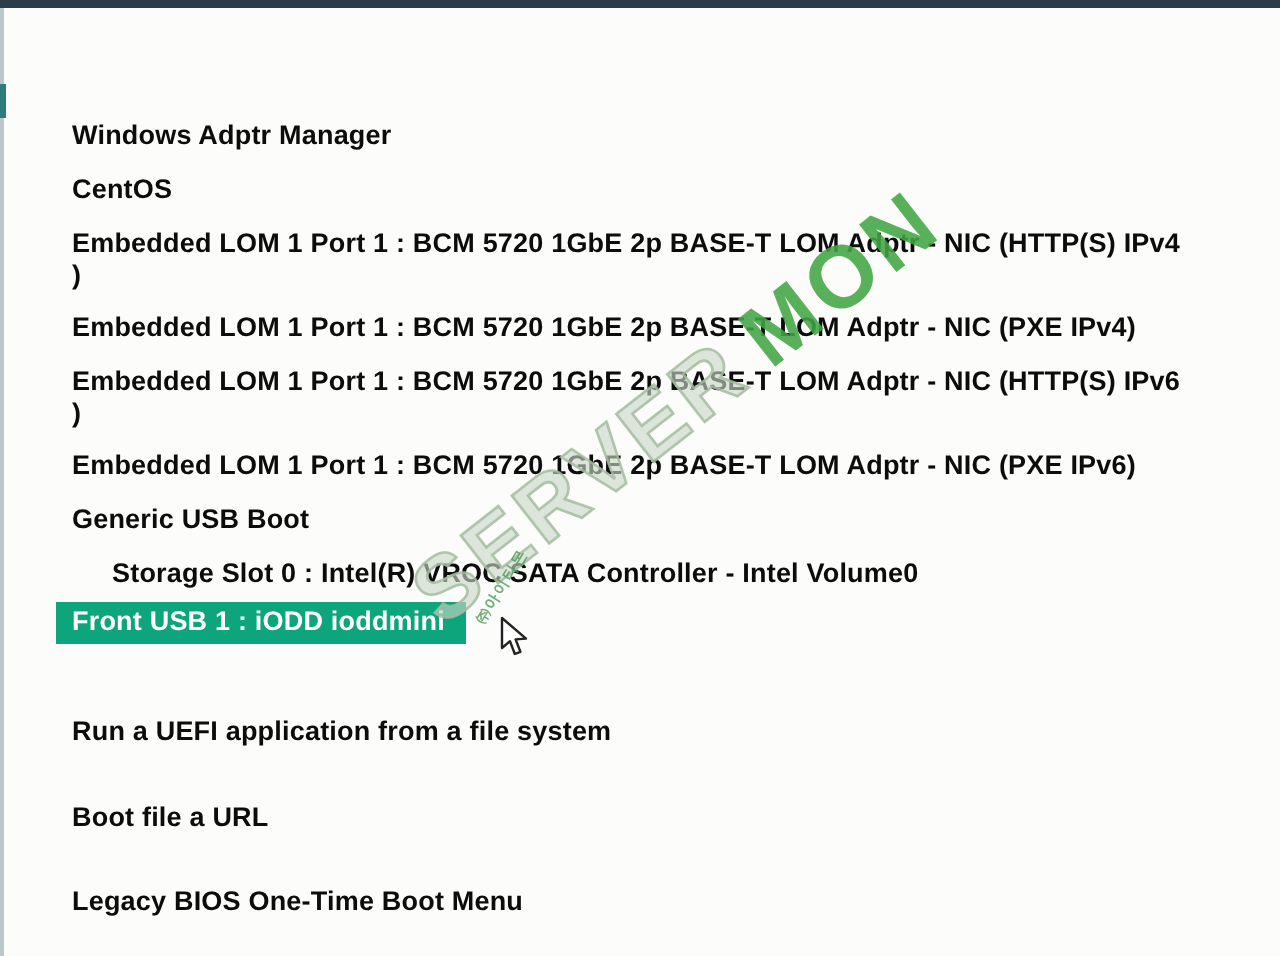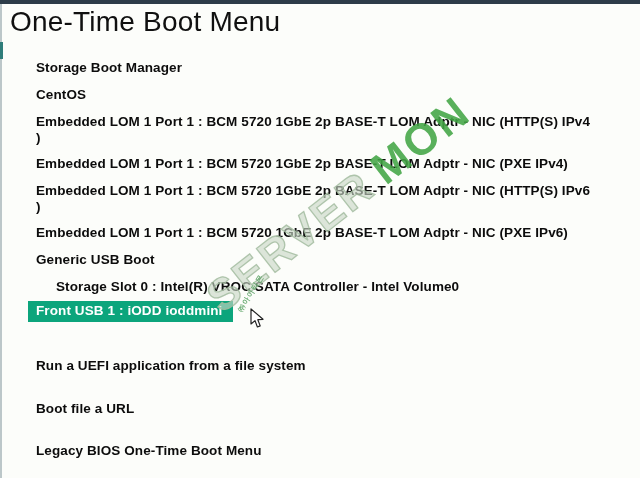--- a/index.html
+++ b/index.html
@@ -47,25 +47,24 @@
   .cursor { position:absolute; left:250px; top:308px; z-index:10; }
 </style>
 </head>
 <body>
 
 <div class="screen">
   <div class="topbar"></div>
   <div class="left-edge"></div>
   <div class="left-notch"></div>
 
-  <h1 class="title">One-Time Boot Menu</h1>
 
   <div id="menu">
       <div class="menu-item" style="top: 60px;">
-        <div>Storage Boot Manager</div>
+        <div>Windows Adptr Manager</div>
       </div>
       <div class="menu-item" style="top: 87px;">
         <div>CentOS</div>
       </div>
       <div class="menu-item" style="top: 114px;">
         <div>Embedded LOM 1 Port 1 : BCM 5720 1GbE 2p BASE-T LOM Adptr - NIC (HTTP(S) IPv4</div>
         <div>)</div>
       </div>
       <div class="menu-item" style="top: 156px;">
         <div>Embedded LOM 1 Port 1 : BCM 5720 1GbE 2p BASE-T LOM Adptr - NIC (PXE IPv4)</div>

